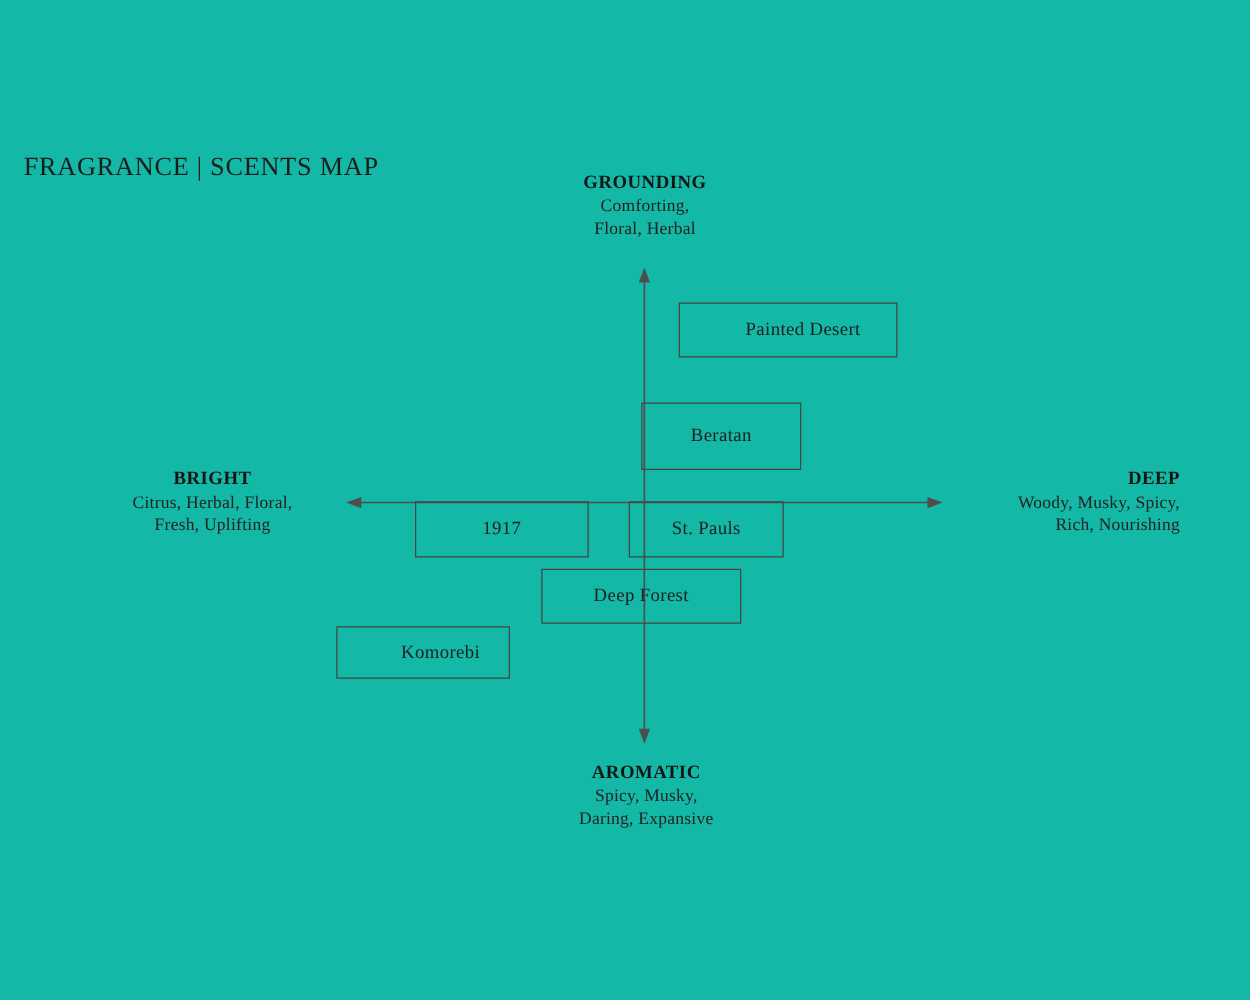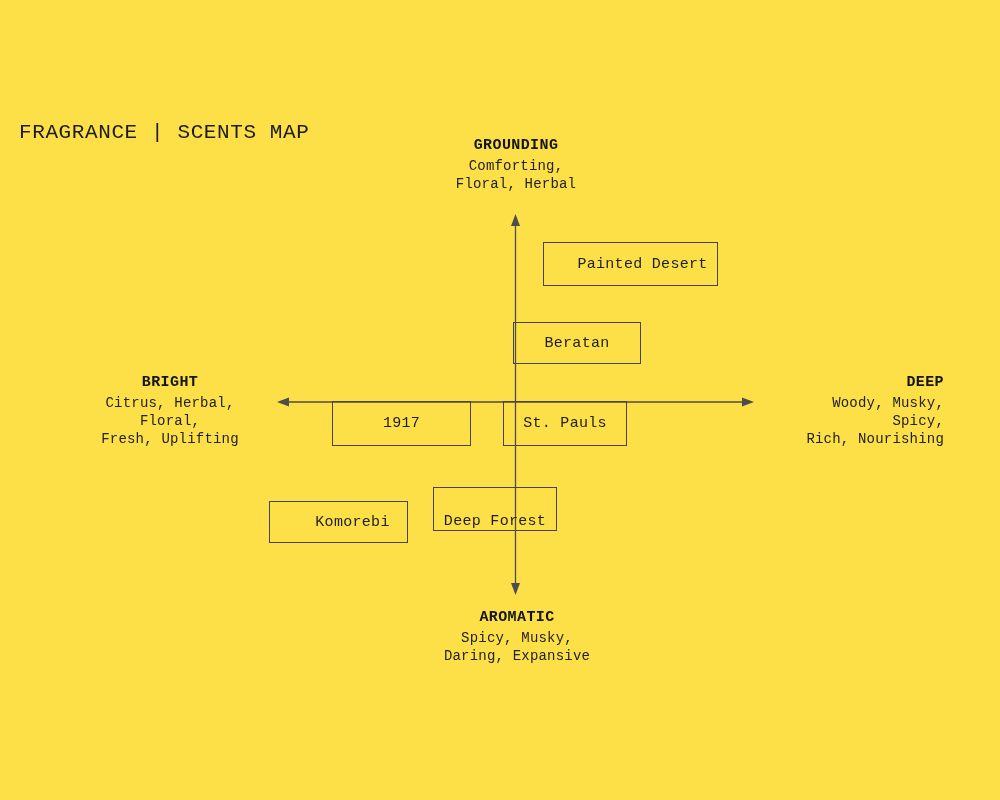--- a/index.html
+++ b/index.html
@@ -4,22 +4,22 @@
 <style>
   html, body {
     margin: 0;
     padding: 0;
     background: #ffffff;
   }
   #canvas {
     position: relative;
     width: 1000px;
     height: 800px;
-    background: #fde047;
-    font-family: Liberation Mono, monospace;
+    background: #14b8a6;
+    font-family: Liberation Serif, serif;
     color: #1e1e1e;
     overflow: hidden;
   }
   .title {
     position: absolute;
     left: 19px;
     top: 121px;
     font-size: 21px;
     font-weight: 400;
     letter-spacing: 0.6px;
@@ -107,30 +107,30 @@
   <div class="axis-label right">
     <div class="axis-title">DEEP</div>
     <div class="axis-desc">Woody, Musky, Spicy,</div>
     <div class="axis-desc">Rich, Nourishing</div>
   </div>
 
   <div id="boxes">
       <div class="product-box" style="left: 543px; top: 242px; width: 175px; height: 44px; padding-left: 24px;">
         <span>Painted Desert</span>
       </div>
-      <div class="product-box" style="left: 513px; top: 322px; width: 128px; height: 42px;">
+      <div class="product-box" style="left: 513px; top: 322px; width: 128px; height: 54px;">
         <span>Beratan</span>
       </div>
       <div class="product-box" style="left: 332px; top: 401px; width: 139px; height: 45px;">
         <span>1917</span>
       </div>
       <div class="product-box" style="left: 503px; top: 401px; width: 124px; height: 45px;">
         <span>St. Pauls</span>
       </div>
-      <div class="product-box" style="left: 433px; top: 487px; width: 124px; height: 44px; align-items: flex-end;">
+      <div class="product-box" style="left: 433px; top: 455px; width: 160px; height: 44px;">
         <span>Deep Forest</span>
       </div>
       <div class="product-box" style="left: 269px; top: 501px; width: 139px; height: 42px; padding-left: 28px;">
         <span>Komorebi</span>
       </div>
     </div>
 
 </div>
 
 </body></html>

